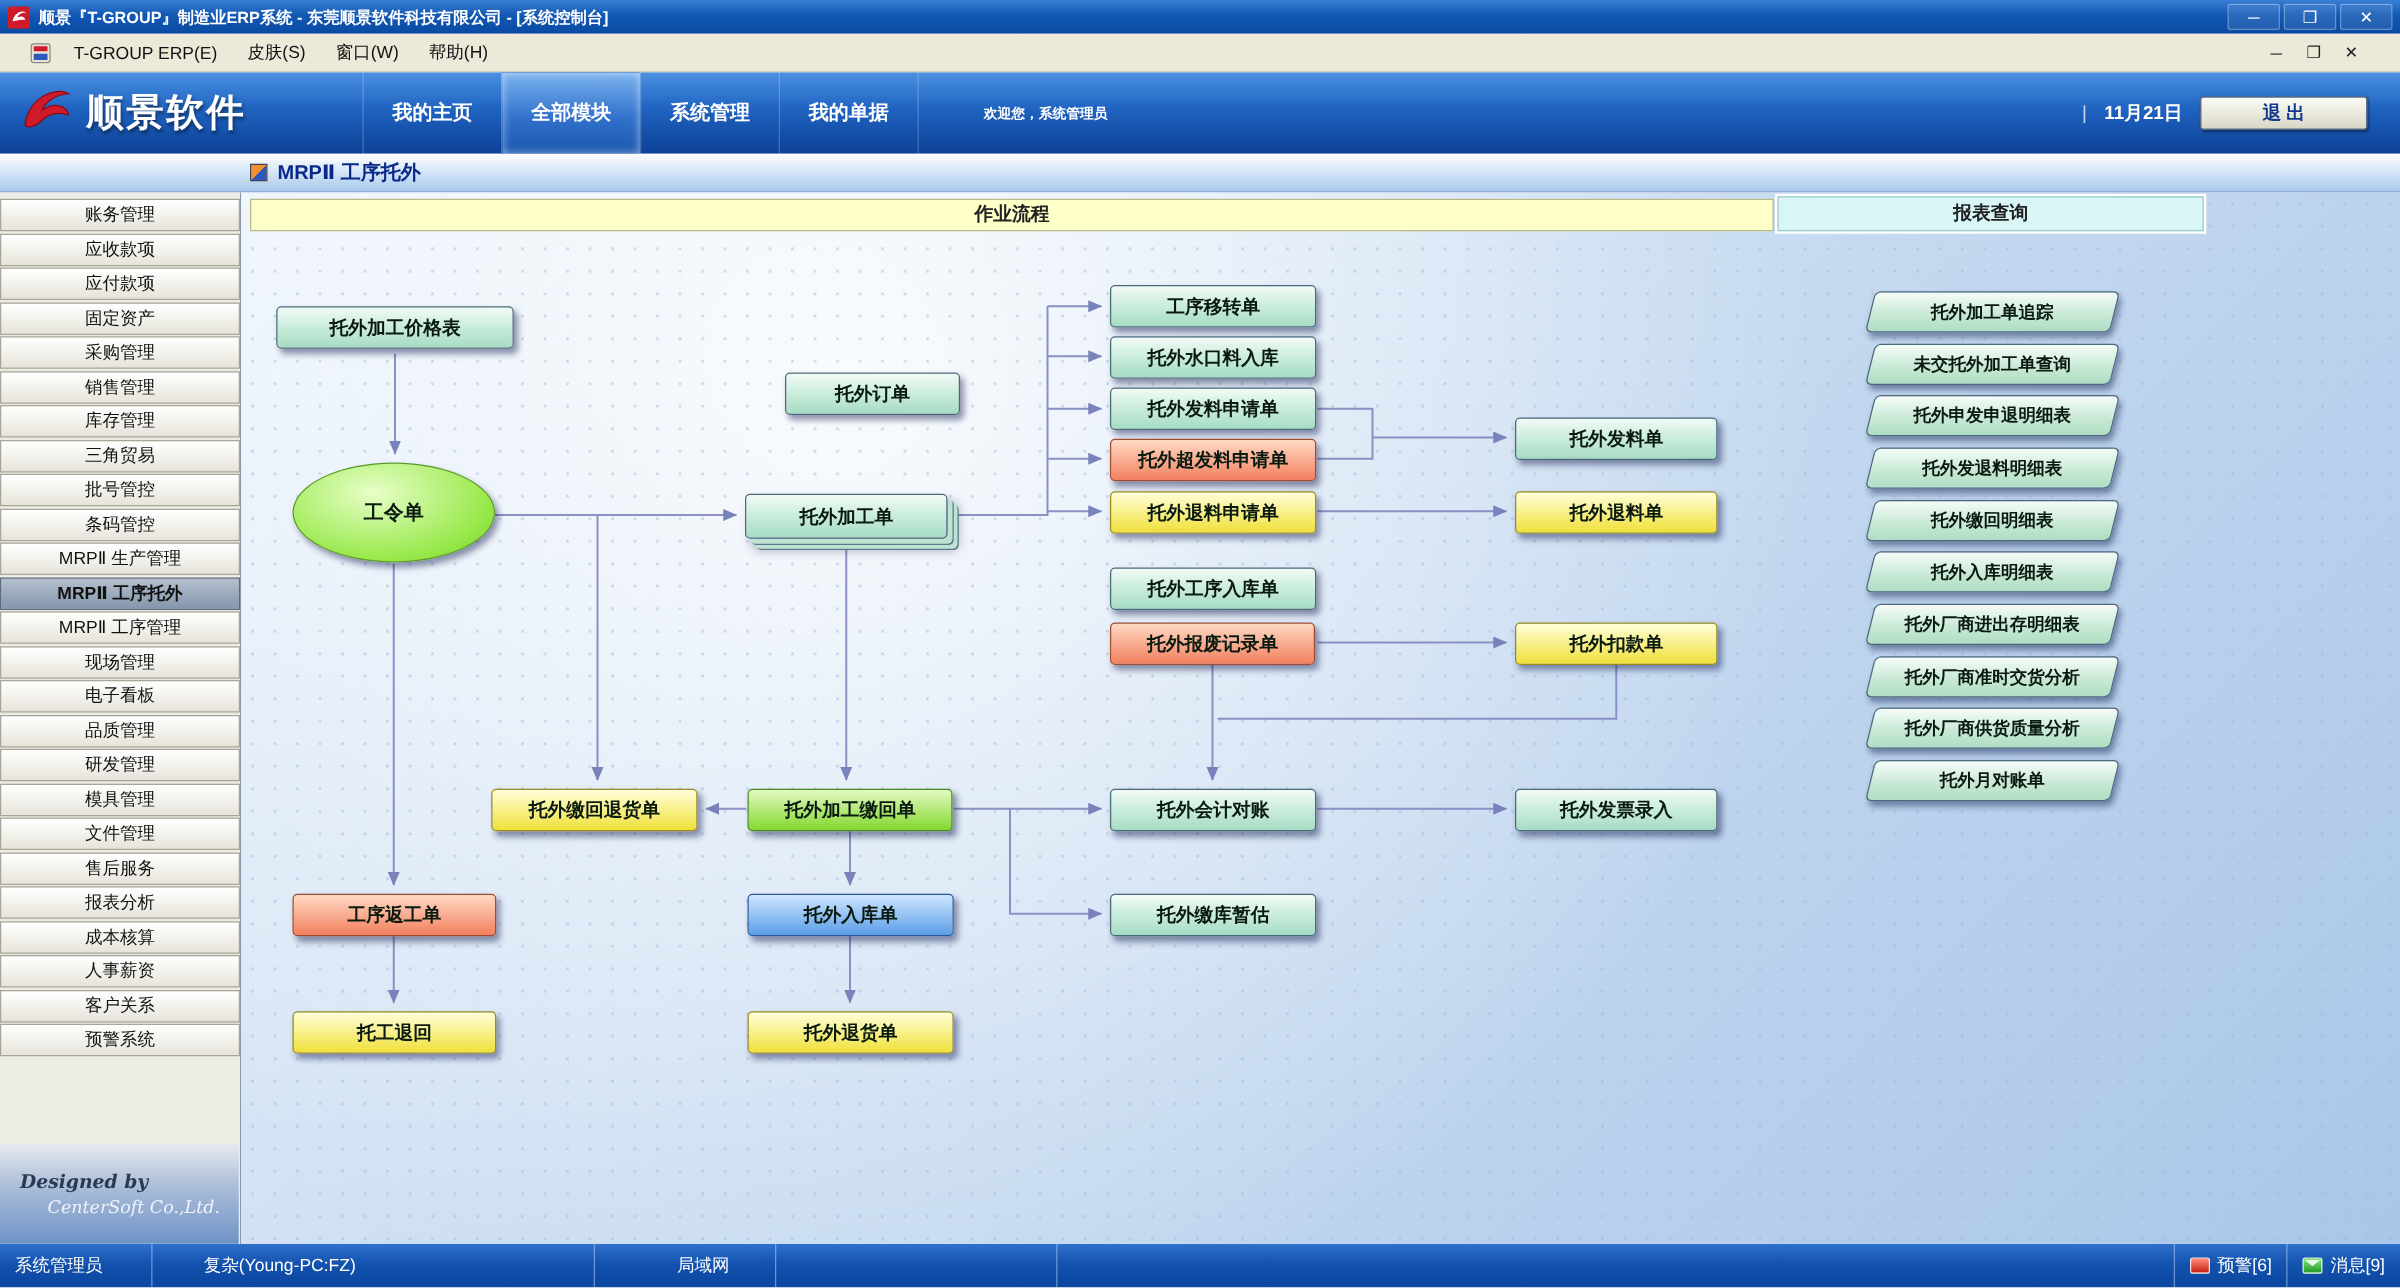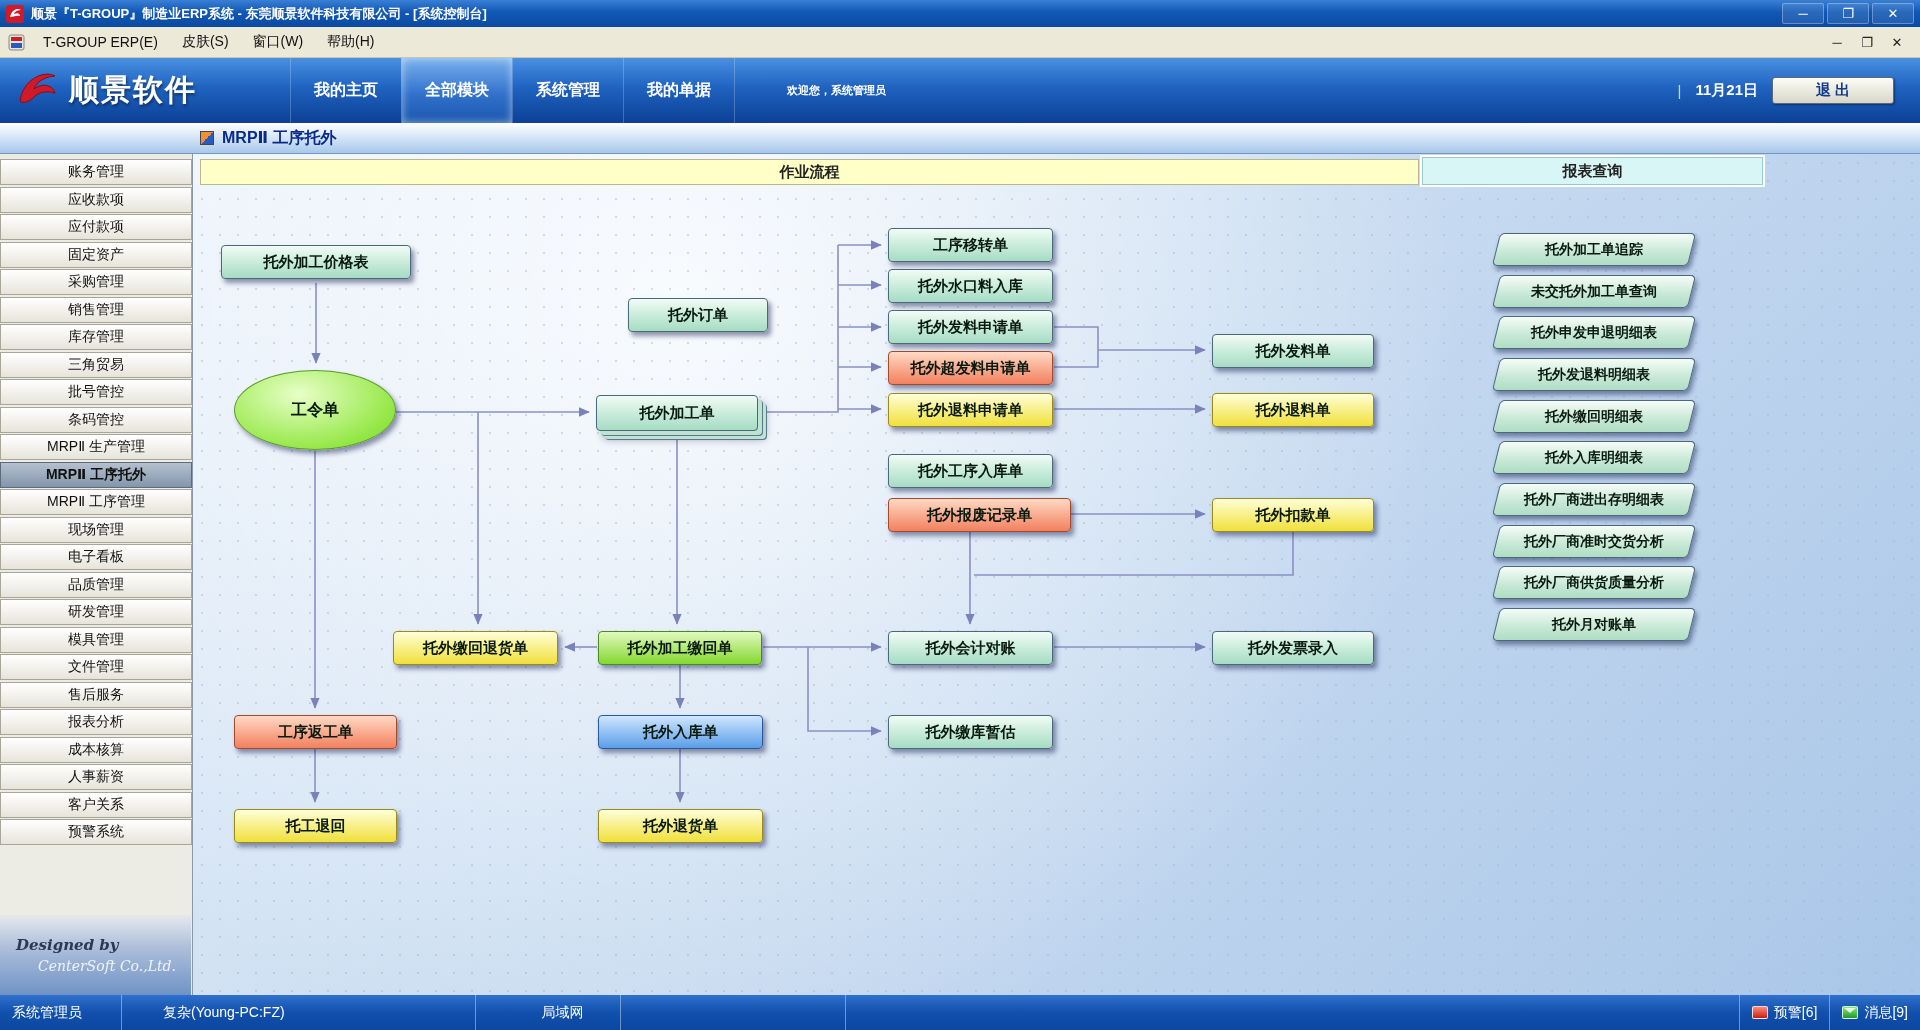--- a/index.html
+++ b/index.html
@@ -11,21 +11,21 @@
     display:flex; align-items:center; color:#fff; padding:0 6px; }
   .title-icon { width:18px; height:18px; display:flex; }
   .title-text { font-size:13px; font-weight:bold; margin-left:7px; flex:1; white-space:nowrap; }
   .win-btns { display:flex; gap:3px; }
   .wbtn { width:42px; height:21px; display:flex; align-items:center; justify-content:center;
     color:#fff; font-size:13px; background:rgba(255,255,255,.10);
     border:1px solid rgba(255,255,255,.30); border-radius:2px; cursor:default; }
 
   
   .menubar { height:31px; background:#ece9d8; border-bottom:1px solid #c8c4b0;
-    display:flex; align-items:center; padding:0 6px; font-size:14px; color:#111; }
+    display:flex; align-items:center; padding:0 22px; font-size:14px; color:#111; }
   .menu-app-icon { width:17px; height:17px; margin:0 6px 0 2px; display:flex; }
   .menu-item { padding:5px 12px; }
   .mdi-controls { margin-left:auto; display:flex; gap:4px; padding-right:4px; }
   .mdi-btn { width:26px; height:22px; display:flex; align-items:center; justify-content:center;
     font-size:13px; color:#222; }
 
   
   .header { height:65px; background:linear-gradient(180deg,#4a90e2 0%,#1f63c0 45%,#0c4096 100%);
     display:flex; align-items:stretch; color:#fff; }
   .logo { display:flex; align-items:center; gap:9px; padding:0 14px; width:290px; }
@@ -34,21 +34,21 @@
   .nav-tabs { display:flex; align-items:stretch; }
   .nav-tab { display:flex; align-items:center; padding:0 23px; font-size:16px; font-weight:bold;
     border-left:1px solid rgba(255,255,255,.22); white-space:nowrap; }
   .nav-tab:last-child { border-right:1px solid rgba(255,255,255,.22); }
   .nav-tab.active { background:linear-gradient(180deg,#7ab2ee,#3272cc 55%,#1a56ae);
     box-shadow:inset 0 0 8px rgba(255,255,255,.55); }
   .welcome { align-self:center; margin-left:52px; font-size:11px; font-weight:bold; white-space:nowrap; }
   .header-right { margin-left:auto; display:flex; align-items:center; gap:14px; padding-right:26px; }
   .date-sep { opacity:.75; font-size:15px; }
   .date { font-size:15px; font-weight:bold; white-space:nowrap; }
-  .exit-btn { width:122px; height:27px; background:linear-gradient(180deg,#fdfdf8,#d8d6c6);
+  .exit-btn { width:134px; height:27px; background:linear-gradient(180deg,#fdfdf8,#d8d6c6);
     border:1px solid #5a6a7a; border-radius:3px; color:#123a8c; font-weight:bold; font-size:15px;
     display:flex; align-items:center; justify-content:center; box-shadow:1px 1px 2px rgba(0,0,0,.4); }
 
   
   .subheader { height:31px; background:linear-gradient(180deg,#ffffff,#cfe2f5 55%,#a8c8ea);
     border-bottom:1px solid #7296c4; display:flex; align-items:center; padding-left:200px; gap:8px; }
   .module-icon { width:14px; height:14px; background:linear-gradient(135deg,#f09030 0 50%,#2a5ac0 50% 100%);
     border:1px solid #445; }
   .subheader-title { color:#0a2a8a; font-weight:bold; font-size:16px; }
 
@@ -266,21 +266,21 @@
     <div class="node n-teal" style="left:28px;top:91px;width:190px;">托外加工价格表</div>
     <div class="node n-teal" style="left:435px;top:144px;width:140px;">托外订单</div>
     <div class="node n-ellipse" style="left:41px;top:216px;width:162px;height:80px;">工令单</div>
     <div class="node n-teal stack" style="left:403px;top:241px;width:162px;height:36px;">托外加工单</div>
     <div class="node n-teal" style="left:695px;top:74px;width:165px;">工序移转单</div>
     <div class="node n-teal" style="left:695px;top:115px;width:165px;">托外水口料入库</div>
     <div class="node n-teal" style="left:695px;top:156px;width:165px;">托外发料申请单</div>
     <div class="node n-red" style="left:695px;top:197px;width:165px;">托外超发料申请单</div>
     <div class="node n-yellow" style="left:695px;top:239px;width:165px;">托外退料申请单</div>
     <div class="node n-teal" style="left:695px;top:300px;width:165px;">托外工序入库单</div>
-    <div class="node n-red" style="left:695px;top:344px;width:183px;">托外报废记录单</div>
+    <div class="node n-red" style="left:695px;top:344px;width:164px;">托外报废记录单</div>
     <div class="node n-teal" style="left:1019px;top:180px;width:162px;">托外发料单</div>
     <div class="node n-yellow" style="left:1019px;top:239px;width:162px;">托外退料单</div>
     <div class="node n-yellow" style="left:1019px;top:344px;width:162px;">托外扣款单</div>
     <div class="node n-yellow" style="left:200px;top:477px;width:165px;">托外缴回退货单</div>
     <div class="node n-green" style="left:405px;top:477px;width:164px;">托外加工缴回单</div>
     <div class="node n-teal" style="left:695px;top:477px;width:165px;">托外会计对账</div>
     <div class="node n-teal" style="left:1019px;top:477px;width:162px;">托外发票录入</div>
     <div class="node n-red" style="left:41px;top:561px;width:163px;">工序返工单</div>
     <div class="node n-blue" style="left:405px;top:561px;width:165px;">托外入库单</div>
     <div class="node n-teal" style="left:695px;top:561px;width:165px;">托外缴库暂估</div>

